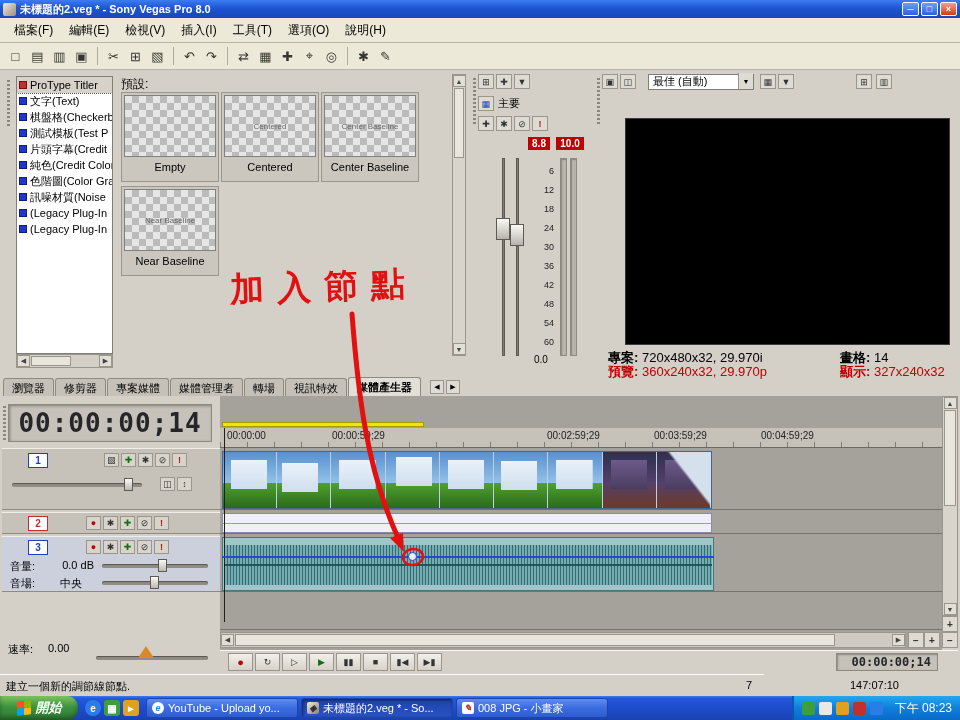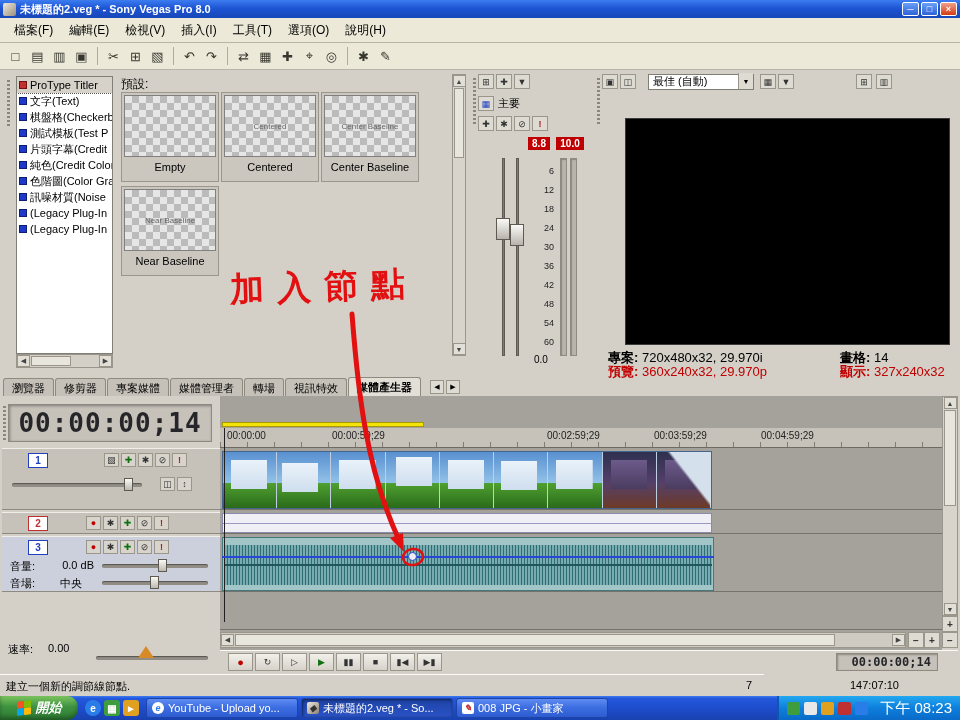--- a/index.html
+++ b/index.html
@@ -469,21 +469,21 @@
     <div class="taskbtn">
       <span class="tico" style="background:#fff;color:#C03030;">✎</span>
       <span>008 JPG - 小畫家</span>
     </div>
     <div class="tray">
       <span class="trico" style="background:#3E9E3E;"></span>
       <span class="trico" style="background:#E8E8E8;"></span>
       <span class="trico" style="background:#E0A020;"></span>
       <span class="trico" style="background:#C03030;"></span>
       <span class="trico" style="background:#2A7DE8;"></span>
-      <span style="font-size:15px;margin-left:8px;">下午 08:23</span>
+      <span style="font-size:12px;margin-left:8px;">下午 08:23</span>
     </div>
   </div>
 
 
   <div class="anno-text">加入節點</div>
   <svg class="anno-svg" viewBox="0 0 960 720">
     <path d="M352,314 C358,392 366,468 399,540" fill="none" stroke="#E21010" stroke-width="5" stroke-linecap="round"></path>
     <polygon points="404,552 390,538 403,533" fill="#E21010"></polygon>
     <ellipse cx="413" cy="557" rx="10" ry="8" fill="none" stroke="#E21010" stroke-width="2.5" transform="rotate(-8 413 557)"></ellipse>
   </svg>

